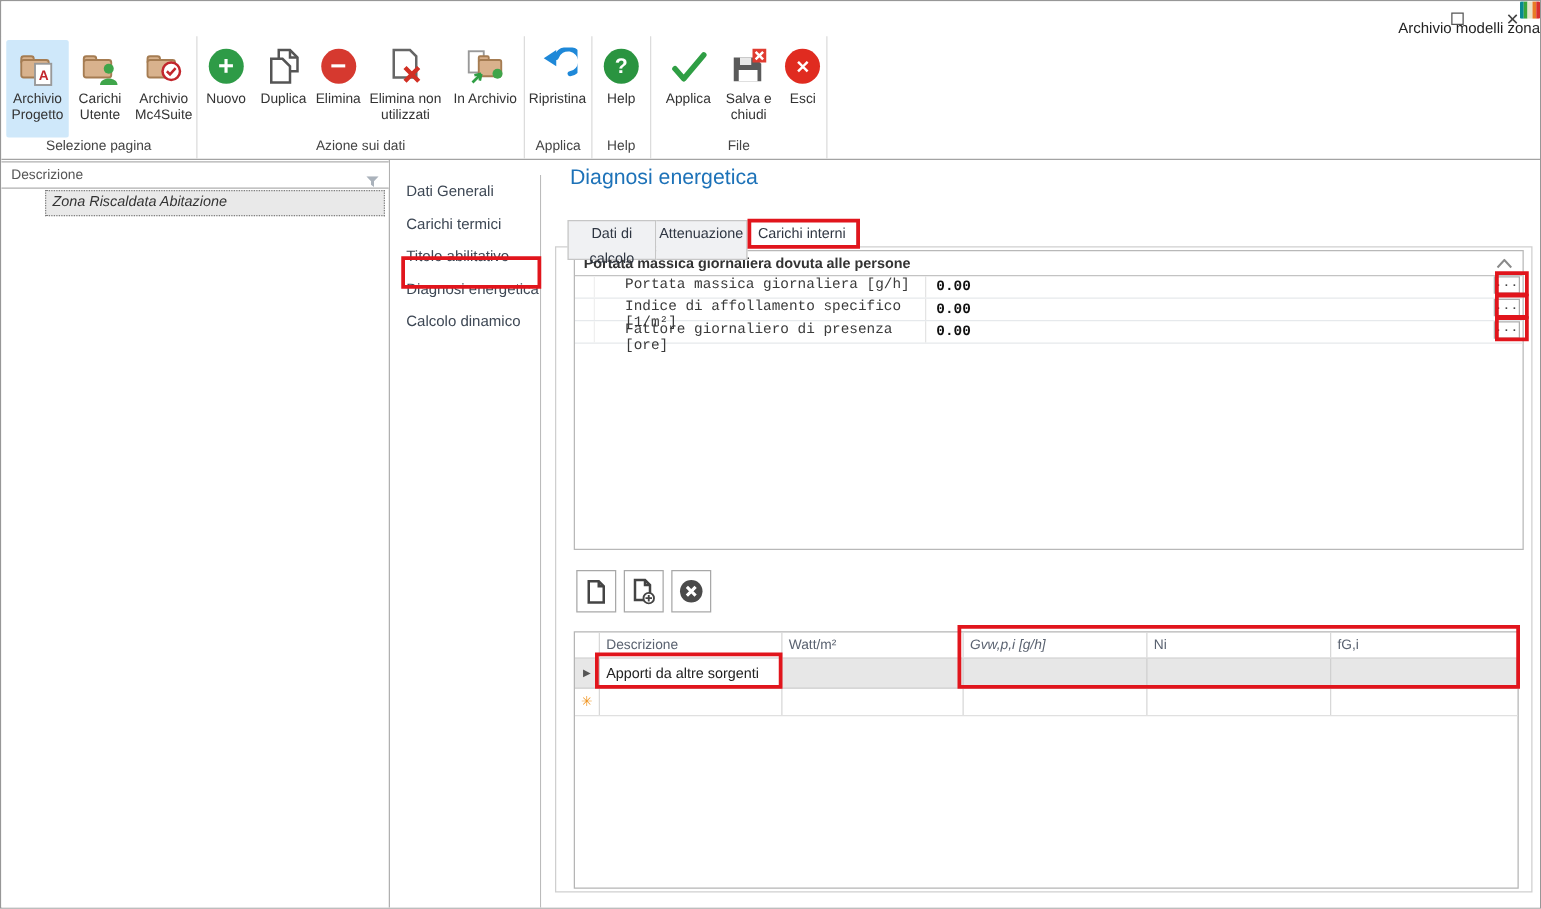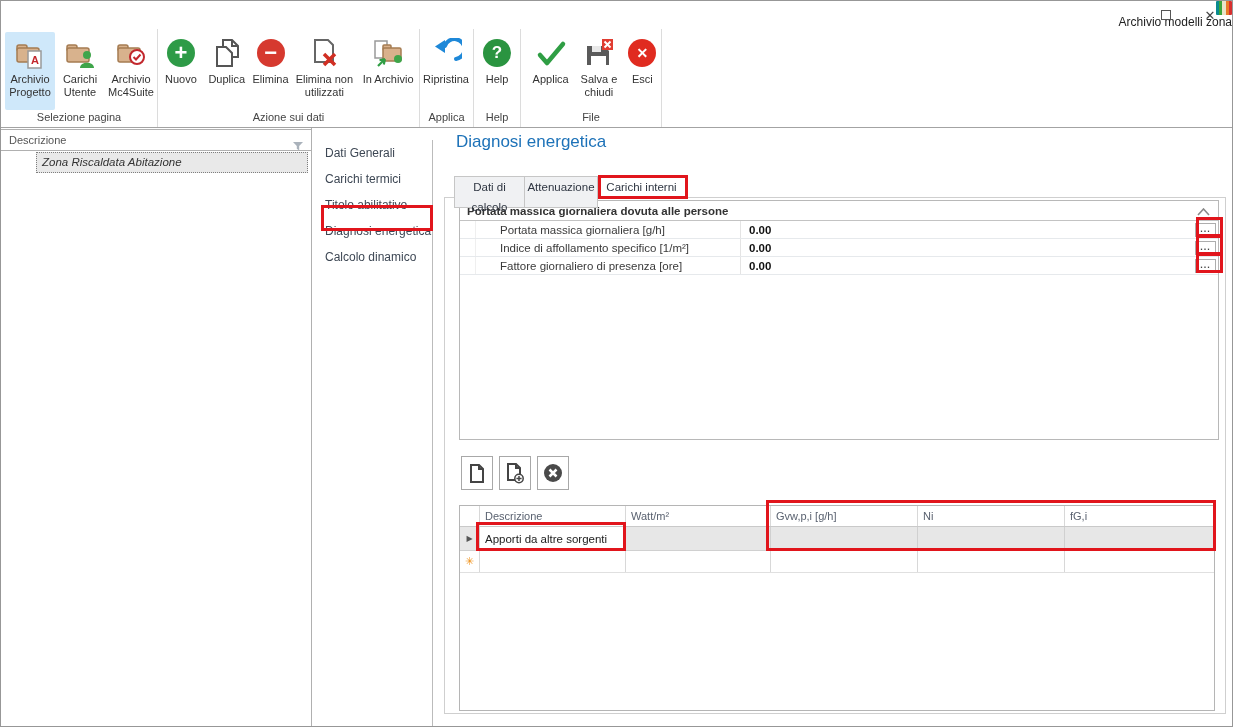--- a/index.html
+++ b/index.html
@@ -57,42 +57,42 @@
   .tab.active { background:#fff; height:22px; border-bottom:none; }
   .tabpage { position:absolute; left:11px; top:69px; width:782px; height:517px;
              border:1px solid #cfcfcf; background:#fff; }
 
   
   .gpanel { position:absolute; left:14px; top:2px; width:760px; height:240px;
             border:1px solid #b8b8b8; background:#fff; }
   .gp-header { height:20px; border-bottom:1px solid #c3c3c3; display:flex; align-items:center;
                padding-left:7px; font-size:11.5px; font-weight:bold; color:#333; }
   .gp-chevron { position:absolute; right:8px; top:5px; }
-  .gp-row { display:flex; height:18px; align-items:center; border-bottom:1px solid #e6e9ec; }
+  .gp-row { display:flex; height:18px; border-bottom:1px solid #e6e9ec;font-family:Liberation Mono, monospace; }
   .gp-indent { width:16px; height:100%; border-right:1px solid #efefef; }
   .gp-label { width:264px; padding-left:24px; font-size:11.5px; color:#3a3a3a; }
   .gp-value { border-left:1px solid #e4e4e4; padding-left:8px; font-size:11.5px;
               font-weight:bold; color:#111; flex:1; height:100%; display:flex; align-items:center; }
   .gp-ellipsis { width:21px; height:14px; margin-right:2px; border:1px solid #adadad; background:#fff;
                  font-size:9px; line-height:10px; text-align:center; color:#444; letter-spacing:1px; font-weight:bold; }
 
   
   .minibar { position:absolute; left:16px; top:258px; display:flex; }
   .mbtn { width:32px; height:34px; border:1px solid #a8a8a8; background:#fff; margin-right:6px;
           display:flex; align-items:center; justify-content:center; }
 
   
   .grid { position:absolute; left:14px; top:307px; width:756px; height:206px;
           border:1px solid #b5b5b5; background:#fff; }
   .g-row { display:flex; width:100%; }
   .g-head { height:21px; border-bottom:1px solid #c9c9c9; }
   .gc { border-right:1px solid #d8d8d8; display:flex; align-items:center; padding-left:5px;
         font-size:11px; color:#5a6270; overflow:hidden; }
   .gc.ind { width:20px; padding:0; justify-content:center; }
-  .gc.c1 { width:146px; } .gc.c2 { width:145px; } .gc.c3 { width:147px; }
+  .gc.c1 { width:146px; } .gc.c2 { width:145px; } .gc.c3 { width:147px;font-style:italic; }
   .gc.c4 { width:147px; } .gc.c5 { flex:1; border-right:none; }
   .g-r1 { height:24px; background:#e7e7e7; border-bottom:1px solid #d0d0d0; }
   .g-r1 .gc { color:#222; font-size:11.5px; border-right:1px solid #d0d0d0; }
   .g-r1 .cell-desc { background:#fff; }
   .g-r2 { height:22px; border-bottom:1px solid #e0e0e0; }
   .row-arrow { font-size:8px; color:#555; }
   .row-star { font-size:11px; color:#f0941f; }
 
   
   .hl { position:absolute; border:3px solid #e1151c; z-index:50; pointer-events:none; }

